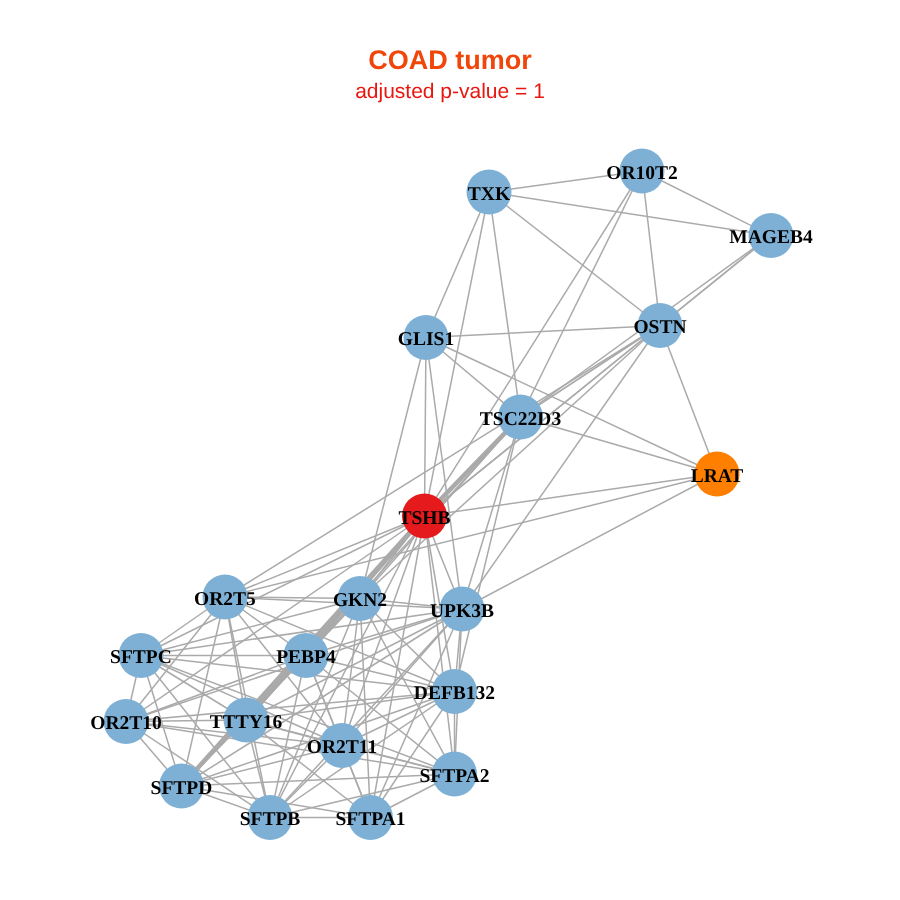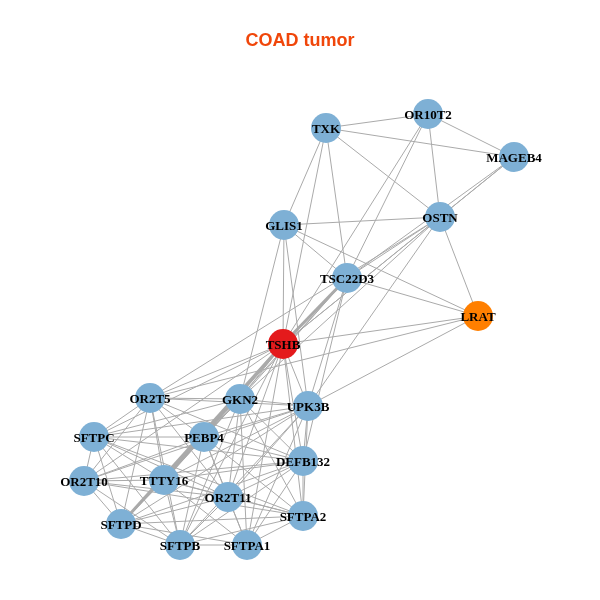--- a/index.html
+++ b/index.html
@@ -8,20 +8,21 @@
   #t1{top:30px;font-size:18px;font-weight:bold;color:#f0460a;}
   #t2{top:52px;font-size:14px;color:#e8160e;}
   svg{position:absolute;left:0;top:0;}
   .lbl{font-family:"Liberation Serif",serif;font-weight:bold;font-size:13px;fill:#000;}
 </style>
 </head>
 <body>
 
 <div id="root">
   <div id="t1" class="title">COAD tumor</div>
+  <div id="t2" class="title">adjusted p-value = 1</div>
   <svg id="net" width="600" height="600">
     <g id="edges">
         <line x1="326" y1="128" x2="428" y2="114" stroke="#aaaaaa" stroke-width="1"></line>
         <line x1="326" y1="128" x2="514" y2="157" stroke="#aaaaaa" stroke-width="1"></line>
         <line x1="326" y1="128" x2="440" y2="217" stroke="#aaaaaa" stroke-width="1"></line>
         <line x1="326" y1="128" x2="284" y2="225" stroke="#aaaaaa" stroke-width="1"></line>
         <line x1="326" y1="128" x2="347" y2="278" stroke="#aaaaaa" stroke-width="1"></line>
         <line x1="326" y1="128" x2="283" y2="344" stroke="#aaaaaa" stroke-width="1"></line>
         <line x1="428" y1="114" x2="514" y2="157" stroke="#aaaaaa" stroke-width="1"></line>
         <line x1="428" y1="114" x2="440" y2="217" stroke="#aaaaaa" stroke-width="1"></line>

